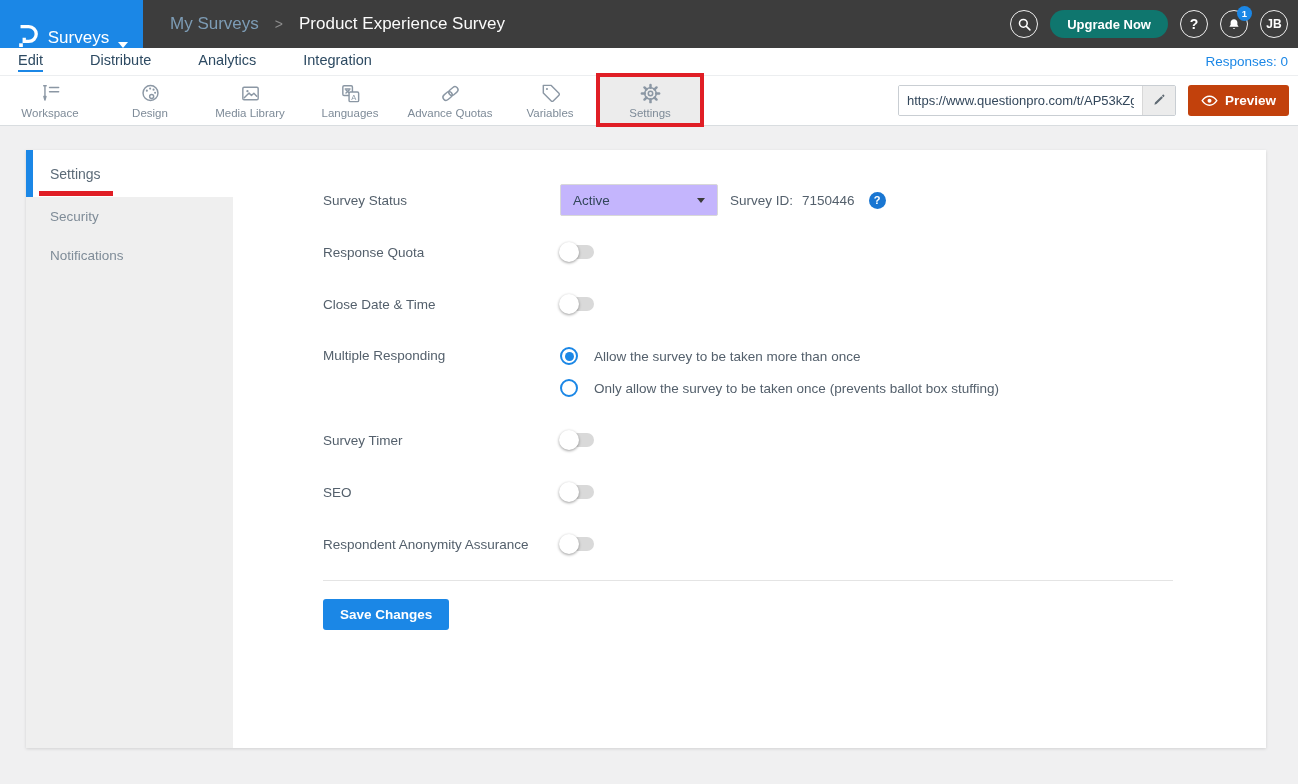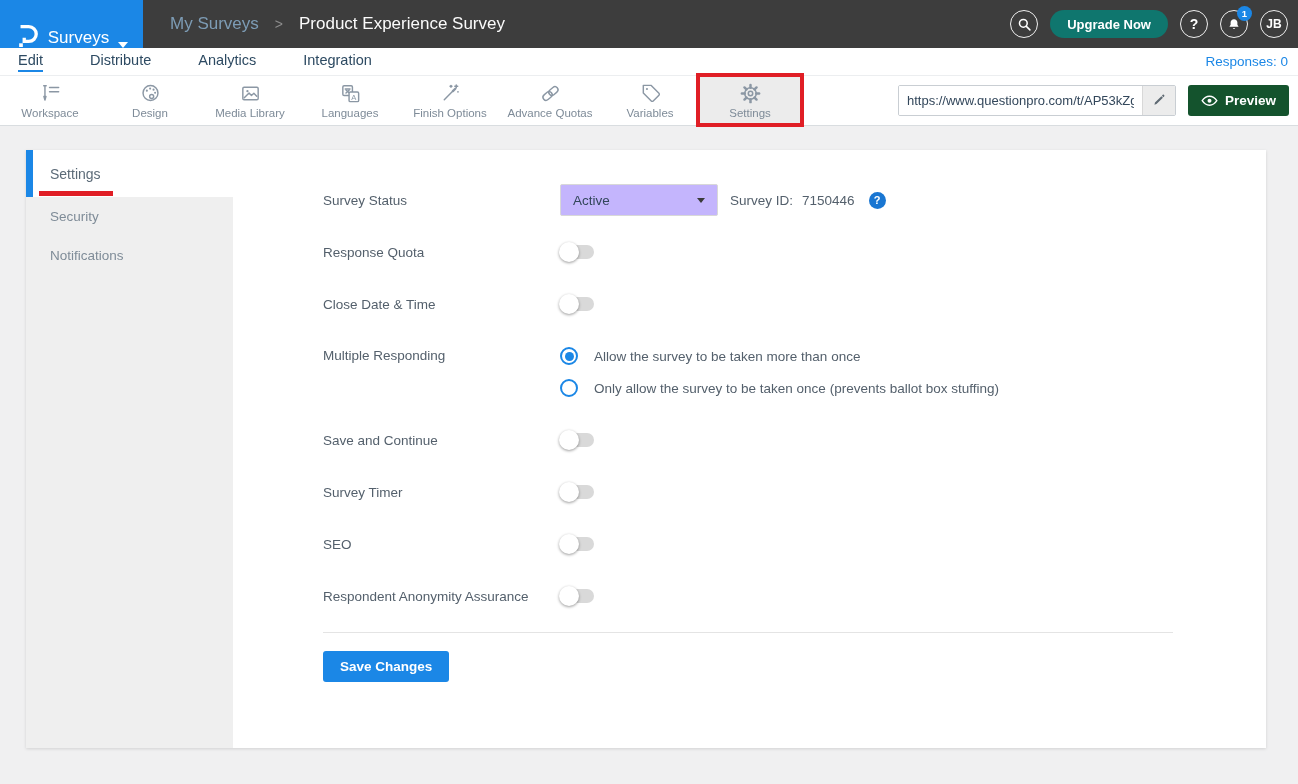--- a/index.html
+++ b/index.html
@@ -46,21 +46,21 @@
   .tb-item.highlight { background:#ececec; }
   .red-box { position:absolute; left:-4px; right:-4px; top:-3px; bottom:-2px;
     border:4px solid #e01e25; pointer-events:none; }
   .tb-right { margin-left:auto; display:flex; align-items:center; gap:12px; padding-right:9px; }
   .url-group { display:flex; align-items:stretch; height:31px; border:1px solid #c9ced3;
     border-radius:2px; overflow:hidden; background:#fff; }
   .url-input { width:243px; border:none; outline:none; padding:0 8px; font-size:13px;
     color:#33475b; font-family:"Liberation Sans",sans-serif; background:#fff; }
   .url-edit { width:33px; background:#ececec; border:none; border-left:1px solid #d8d8d8;
     display:flex; align-items:center; justify-content:center; cursor:pointer; }
-  .preview-btn { height:31px; padding:0 13px; background:#14532d; border:none;
+  .preview-btn { height:31px; padding:0 13px; background:#c2410c; border:none;
     border-radius:3px; color:#fff; font-size:13.5px; font-weight:bold;
     font-family:"Liberation Sans",sans-serif; display:flex; align-items:center; gap:7px;
     cursor:pointer; }
 
   
   .main { padding-top:24px; }
   .card { margin-left:26px; width:1240px; height:598px; background:#fff;
     box-shadow:0 1px 3px rgba(0,0,0,0.13); display:flex; }
   .side { width:207px; background:#efefef; flex-shrink:0; }
   .side-item { height:39px; display:flex; align-items:center; padding-left:24px;
@@ -194,32 +194,20 @@
       <rect x="4" y="4" width="10" height="10" rx="1.3"></rect>
       <line x1="6.5" y1="7.3" x2="11.5" y2="7.3"></line>
       <line x1="7.3" y1="11.5" x2="10.7" y2="8.3"></line>
         <line x1="7.3" y1="8.3" x2="10.7" y2="11.5"></line>
       <rect x="10.5" y="10.5" width="10" height="10" rx="1.3" fill="#fff"></rect>
       <text x="15.5" y="18.3" text-anchor="middle" font-size="8" font-family="Liberation Sans, sans-serif" fill="#8b97a4" stroke="none">A</text>
     </svg>
     <span class="tb-label">Languages</span>
   </div>
 
-  <div class="tb-item">
-    <svg class="ticon" width="23" height="23" viewBox="0 0 24 24">
-      <line x1="5.5" y1="18.5" x2="14.5" y2="9.5"></line>
-      <line x1="14.5" y1="9.5" x2="17" y2="7" stroke-width="2.4"></line>
-      <line x1="18" y1="3" x2="18" y2="6"></line>
-        <line x1="16.5" y1="4.5" x2="19.5" y2="4.5"></line>
-      <line x1="12.5" y1="3.5" x2="12.5" y2="5.5"></line>
-        <line x1="11.5" y1="4.5" x2="13.5" y2="4.5"></line>
-      <circle cx="19.8" cy="10.2" r="0.9" fill="#8b97a4" stroke="none"></circle>
-    </svg>
-    <span class="tb-label">Finish Options</span>
-  </div>
 
   <div class="tb-item">
     <svg class="ticon" width="23" height="23" viewBox="0 0 24 24">
       <g transform="rotate(-40 12 12)">
         <rect x="2.8" y="8.8" width="10.5" height="6.4" rx="3.2"></rect>
         <rect x="10.7" y="8.8" width="10.5" height="6.4" rx="3.2"></rect>
       </g>
     </svg>
     <span class="tb-label">Advance Quotas</span>
   </div>
@@ -321,24 +309,20 @@
             <span class="radio-text">Allow the survey to be taken more than once</span>
           </div>
           <div class="radio-opt">
             <span class="radio"></span>
             <span class="radio-text">Only allow the survey to be taken once (prevents ballot box stuffing)</span>
           </div>
         </div>
       </div>
 
       
-      <div class="row">
-        <span class="row-label">Save and Continue</span>
-        <span class="toggle"></span>
-      </div>
 
       
       <div class="row">
         <span class="row-label">Survey Timer</span>
         <span class="toggle"></span>
       </div>
 
       
       <div class="row">
         <span class="row-label">SEO</span>

